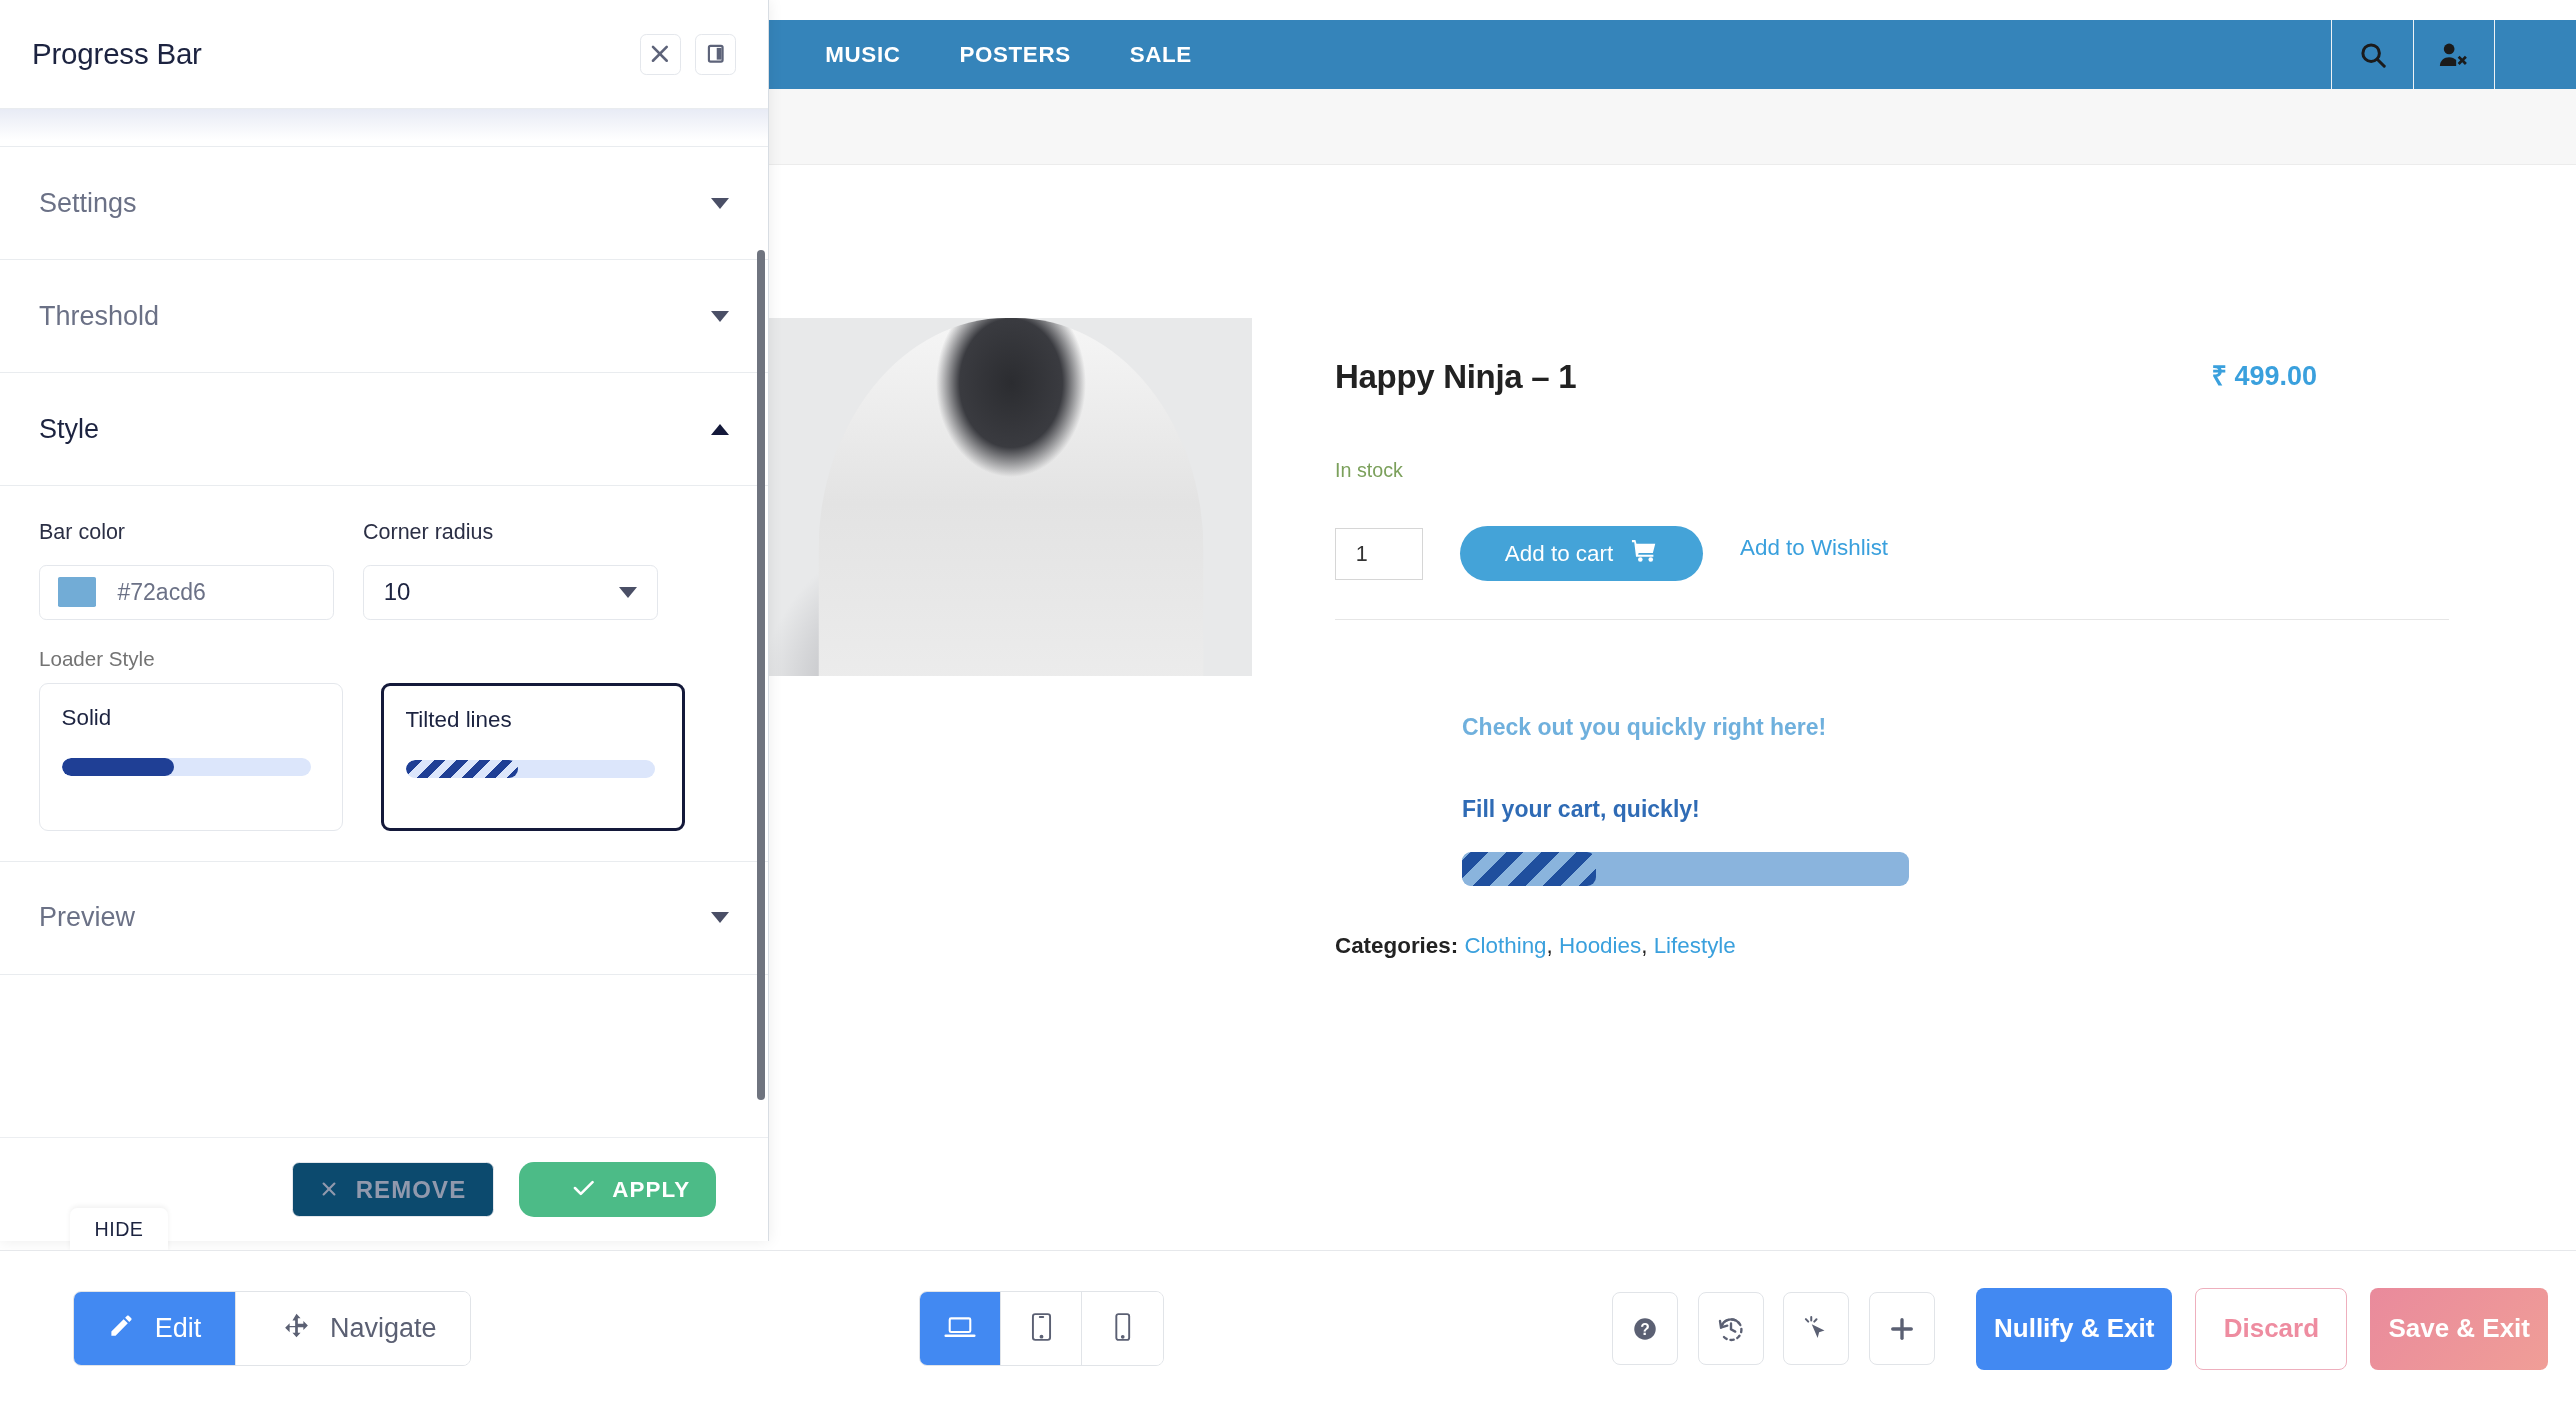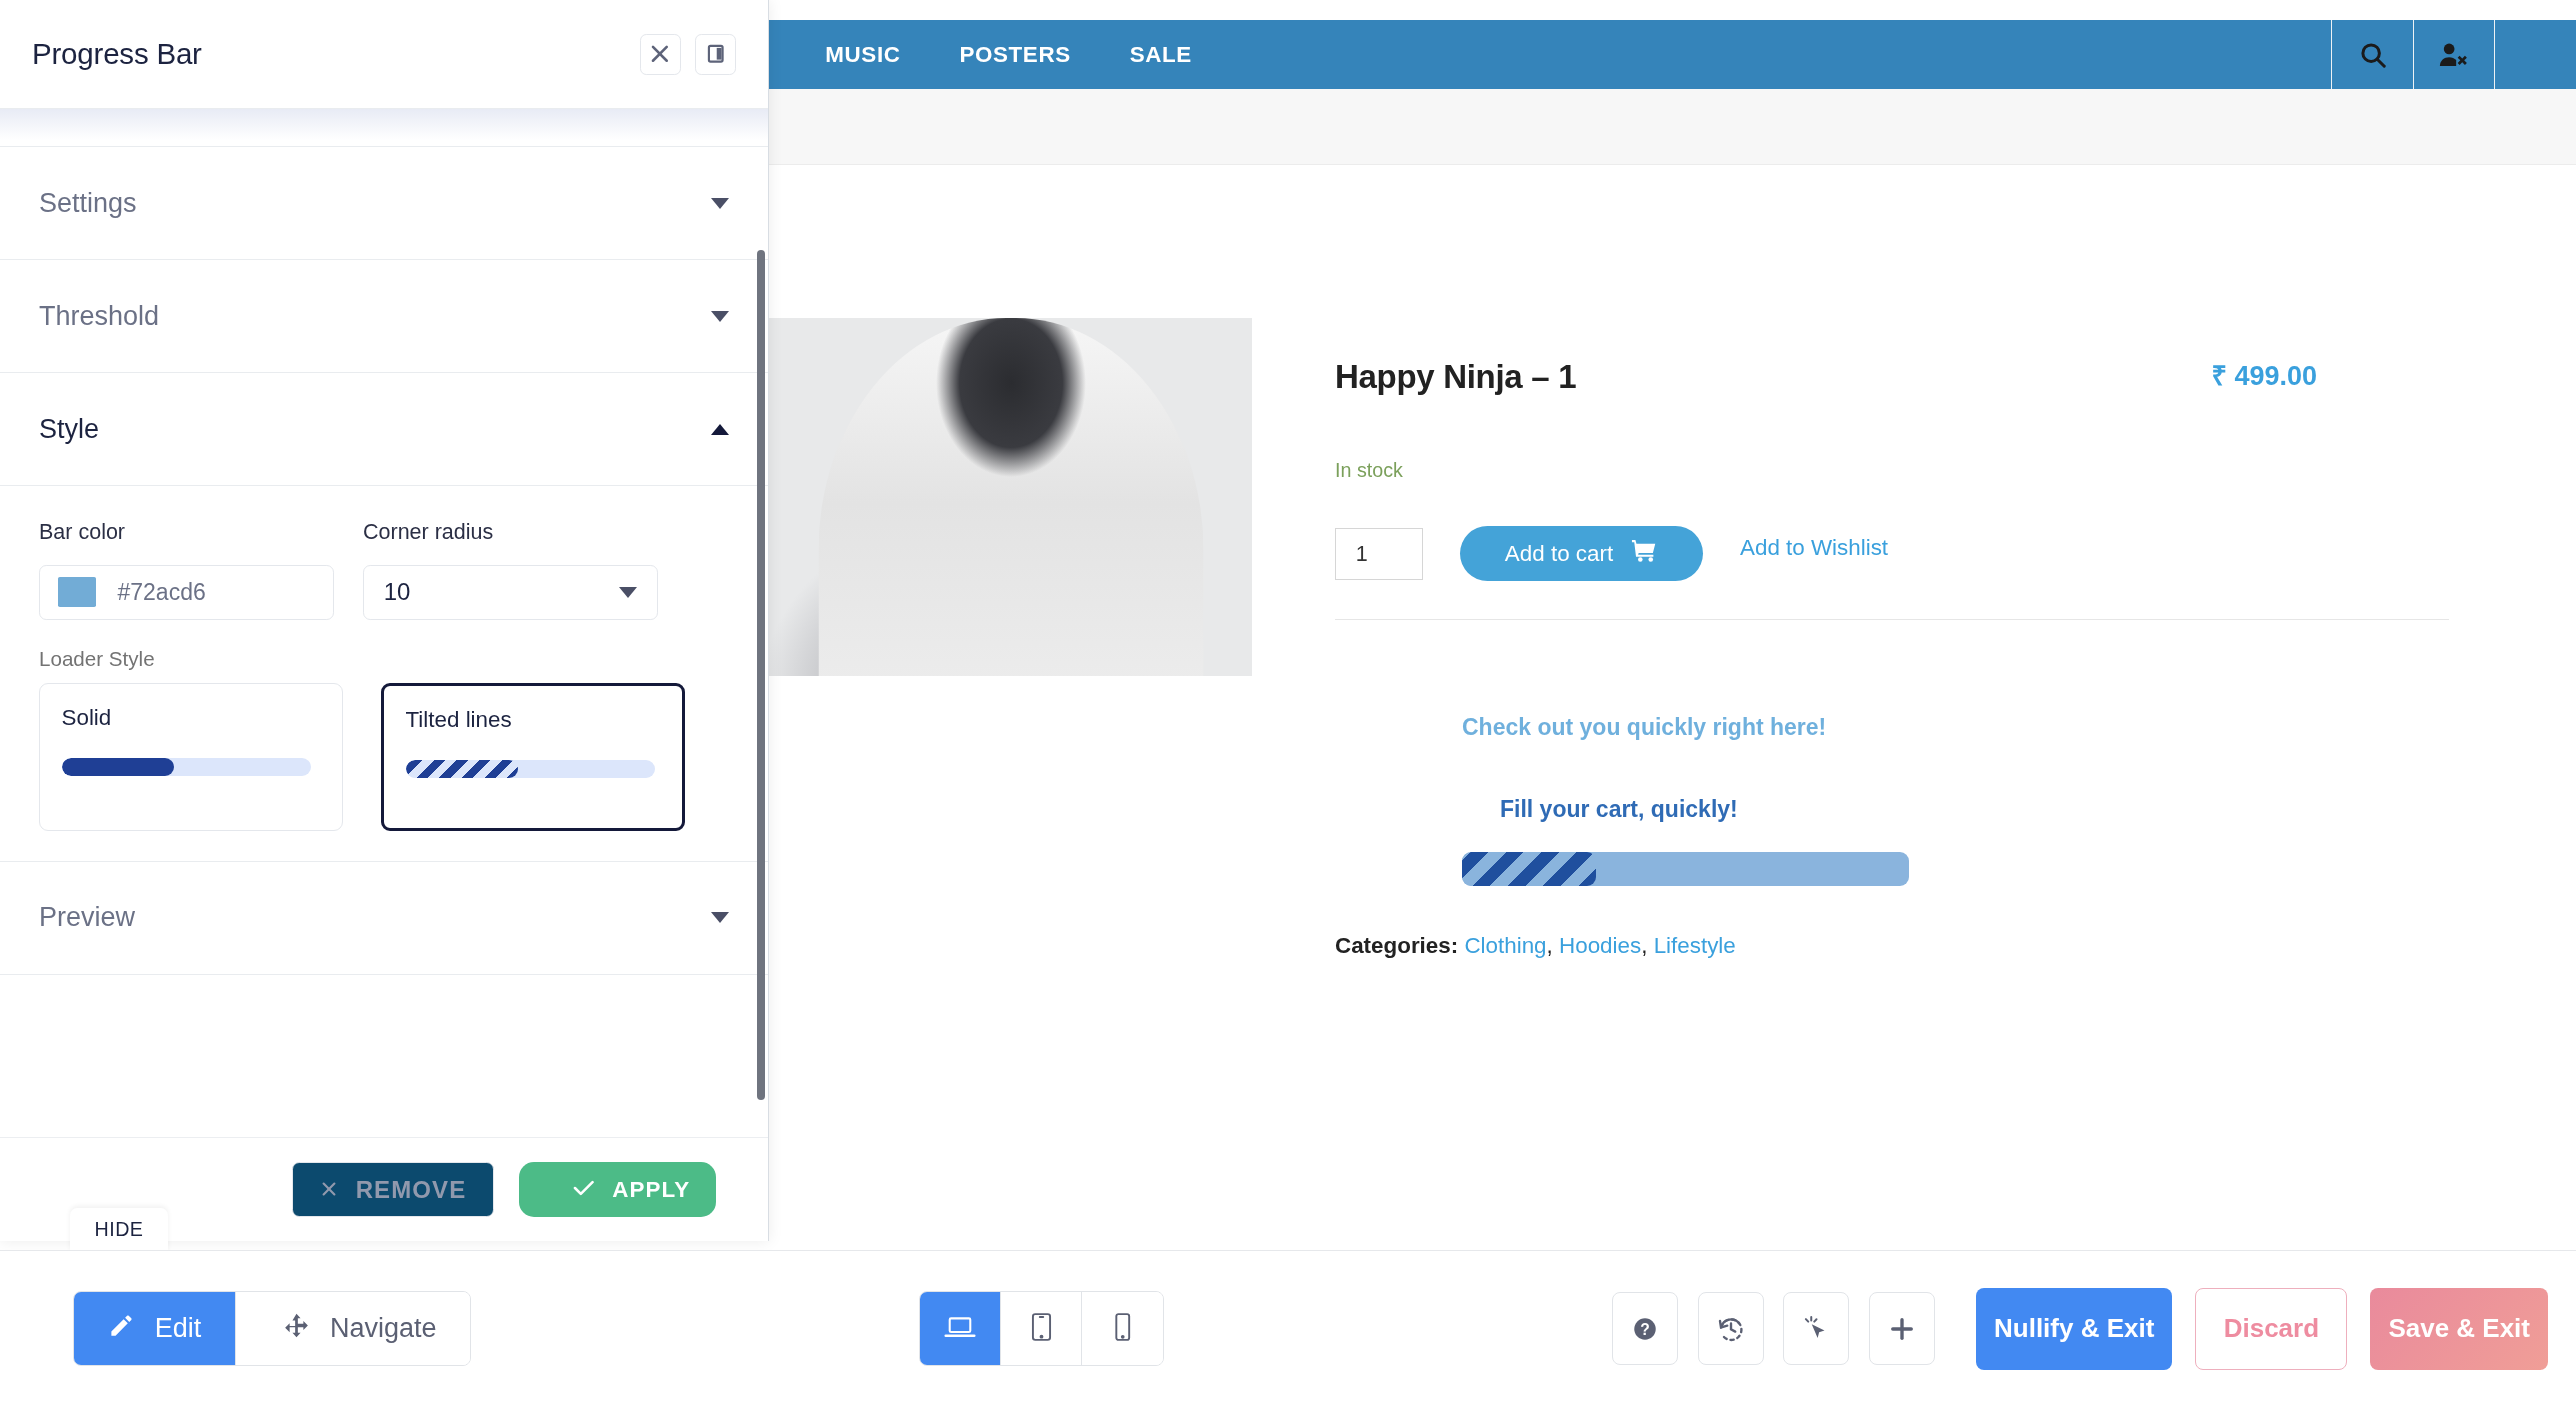--- a/index.html
+++ b/index.html
@@ -86,21 +86,21 @@
   }
   .divider-line {
     position: absolute; left: 1335px; top: 619px; width: 1114px; height: 0.9px;
     background: #e6e6e6;
   }
   .promo-1 {
     position: absolute; left: 1462px; top: 714px;
     font-size: 23px; font-weight: bold; color: #6fb0dd;
   }
   .promo-2 {
-    position: absolute; left: 1500px; top: 796px;
+    position: absolute; left: 1462px; top: 796px;
     font-size: 23px; font-weight: bold; color: #2f6bb5;
   }
   .pbar-track {
     position: absolute; left: 1462px; top: 852px; width: 447px; height: 34px;
     background: #8ab4dd; border-radius: 9px; overflow: hidden;
   }
   .pbar-fill {
     position: absolute; left: 0; top: 0; height: 100%; width: 30%;
     border-radius: 9px;
     background-image: repeating-linear-gradient(

